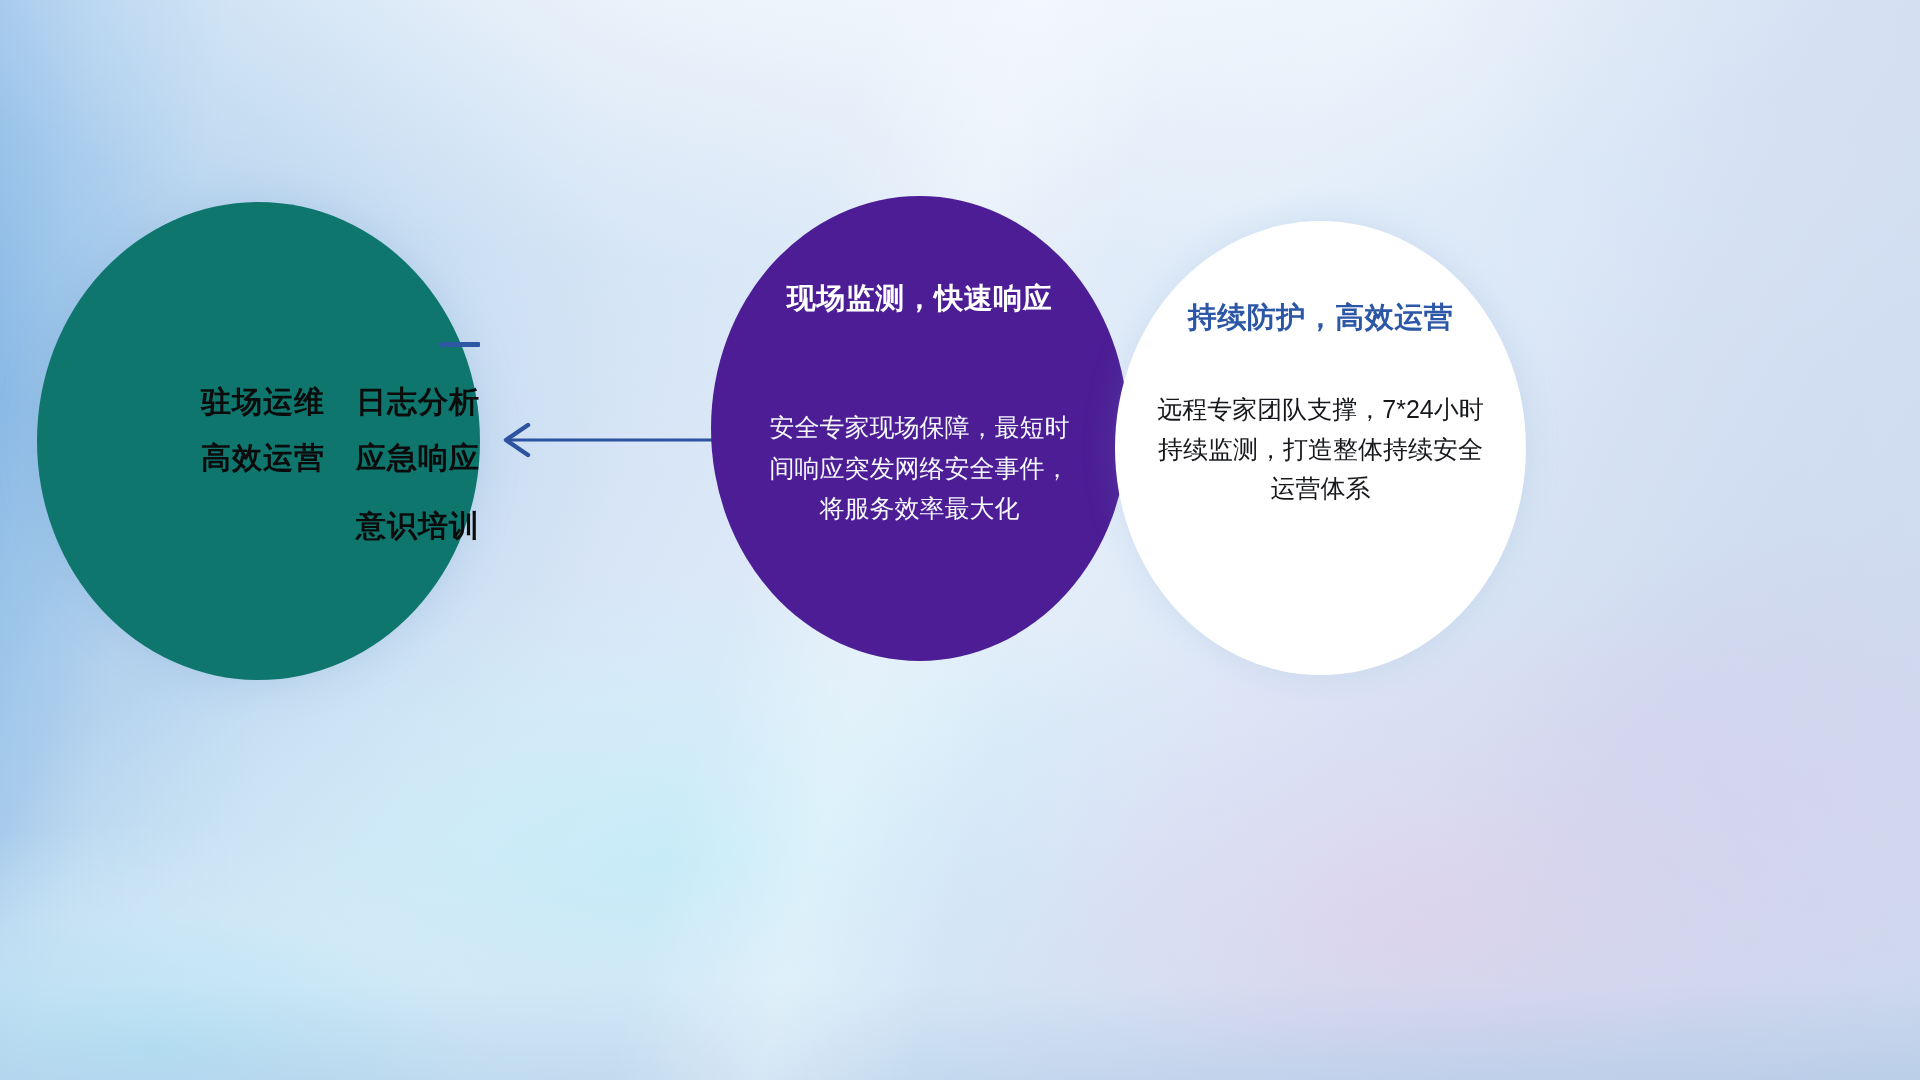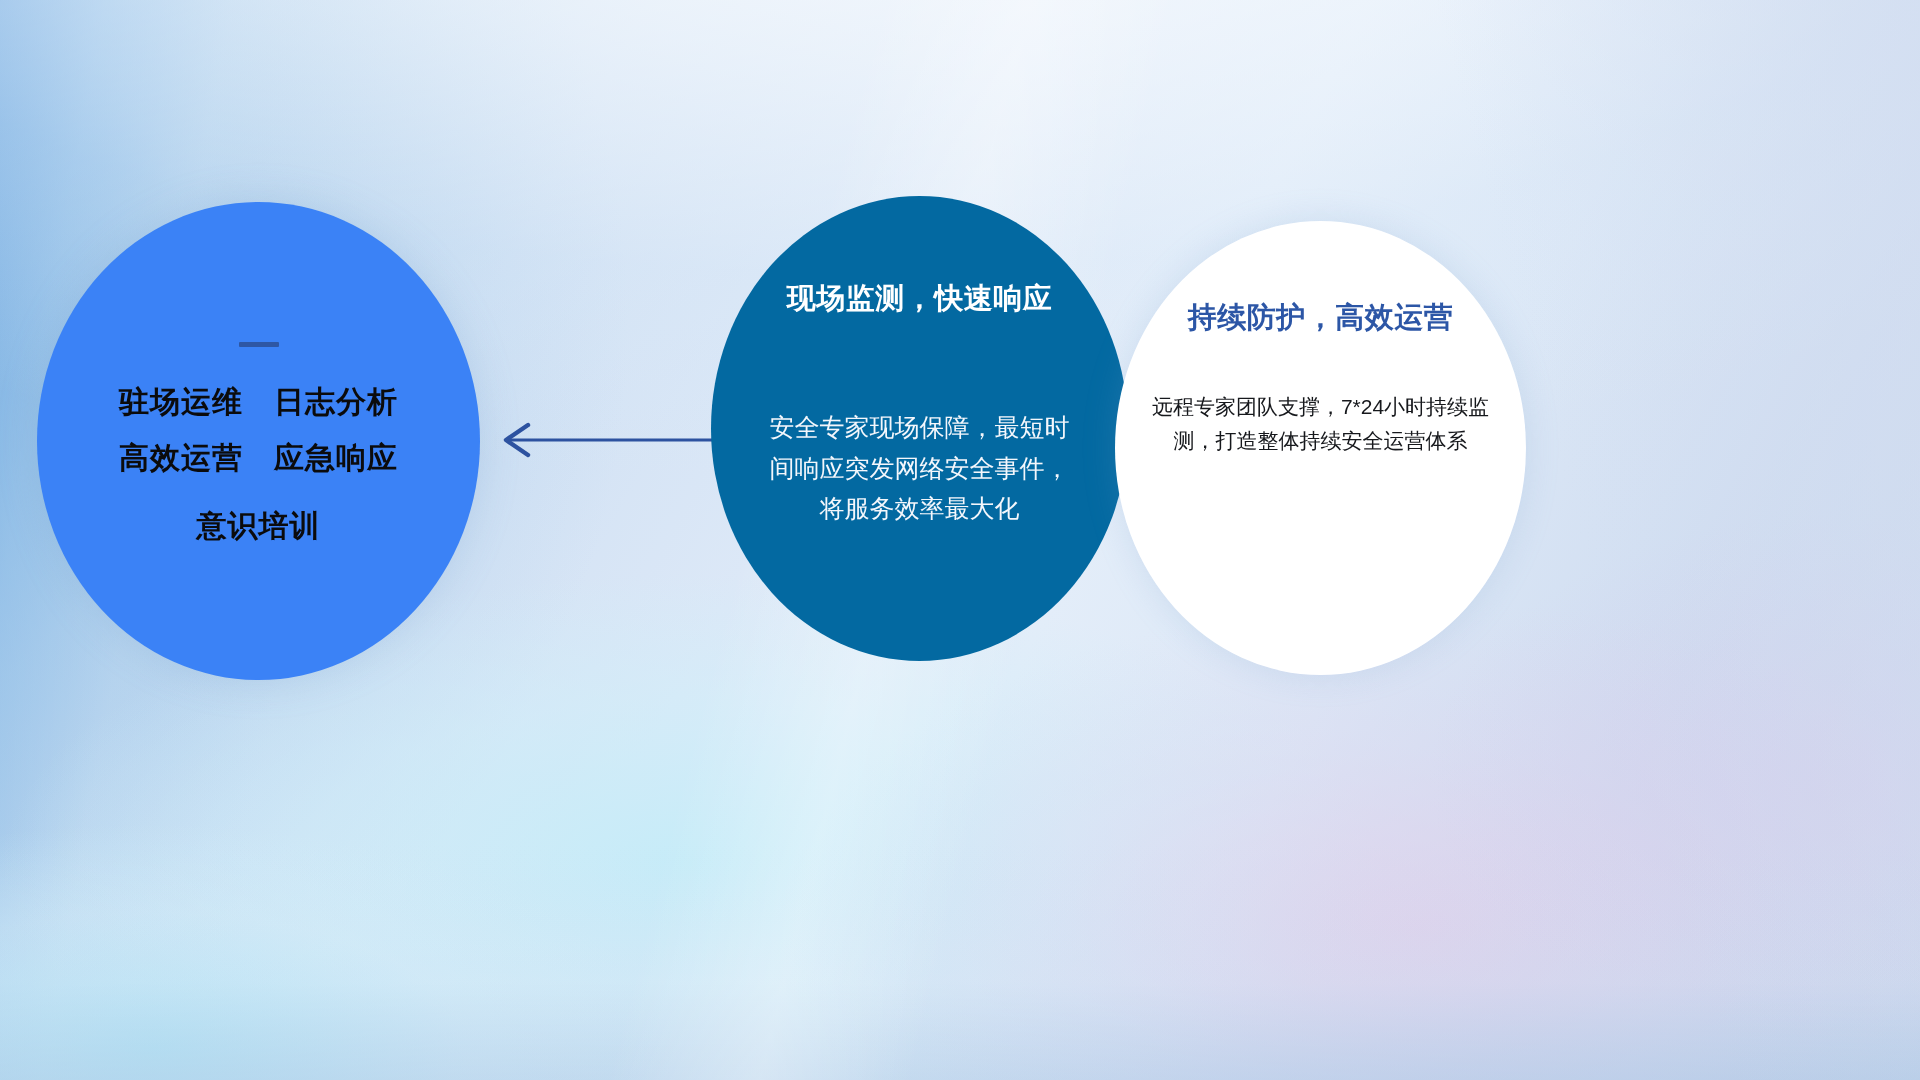--- a/index.html
+++ b/index.html
@@ -106,23 +106,24 @@
     display:flex;
     flex-direction:column;
     align-items:center;
     text-align:center;
   }
 
   
   #bubble-left {
     left:37px; top:202px;
     width:443px; height:478px;
-    background:#3b82f6;
+    background:#0f766e;
     justify-content:center;
     box-shadow:0 0 38px rgba(124,165,208,.28);
+    align-items:flex-end;
   }
   #bubble-left .dash {
     width:40px; height:5px;
     background:#2e57a4;
     border-radius:1px;
     margin-bottom:40px;
   }
   #bubble-left .kw-line {
     font-size:30px;
     font-weight:bold;
@@ -131,21 +132,21 @@
     line-height:1.0;
     margin-bottom:26px;
     white-space:pre;
   }
   #bubble-left .kw-line:last-child { margin-bottom:0;margin-top:12px; }
 
   
   #bubble-mid {
     left:711px; top:196px;
     width:417px; height:465px;
-    background:#0369a1;
+    background:#4c1d95;
     z-index:2;
     padding:86px 30px 0;
   }
   #bubble-mid .b-title {
     font-size:29px;
     font-weight:bold;
     color:#ffffff;
     letter-spacing:.5px;
     line-height:1.15;
     white-space:nowrap;
@@ -170,21 +171,21 @@
   #bubble-right .b-title {
     font-size:29px;
     font-weight:bold;
     color:#2c56a6;
     letter-spacing:.5px;
     line-height:1.15;
     white-space:nowrap;
   }
   #bubble-right .b-body {
     margin-top:56px;
-    font-size:21px;
+    font-size:25px;
     color:#16181c;
     line-height:1.58;
     max-width:348px;
   }
 </style>
 </head>
 <body>
 
 <div id="bg">
   <div class="bg-layer bg-base"></div>

